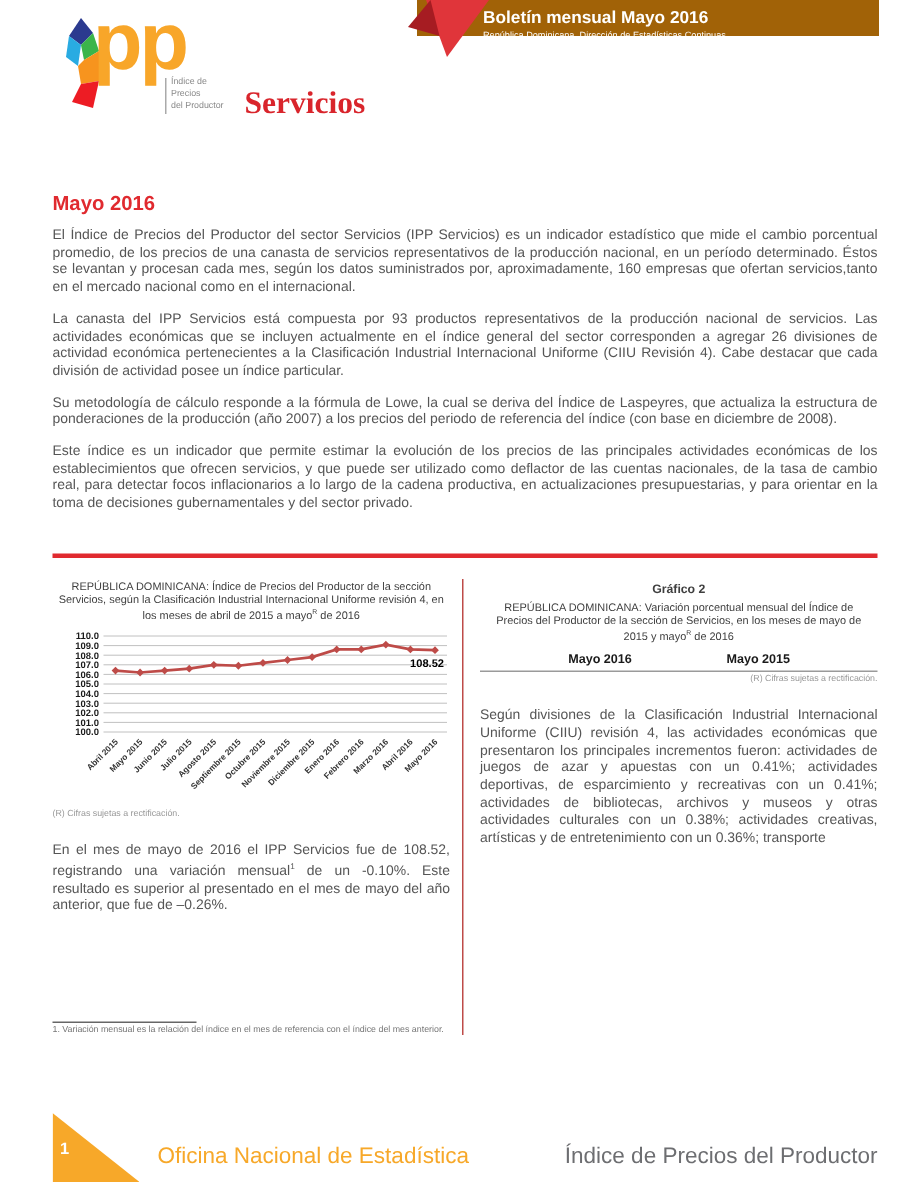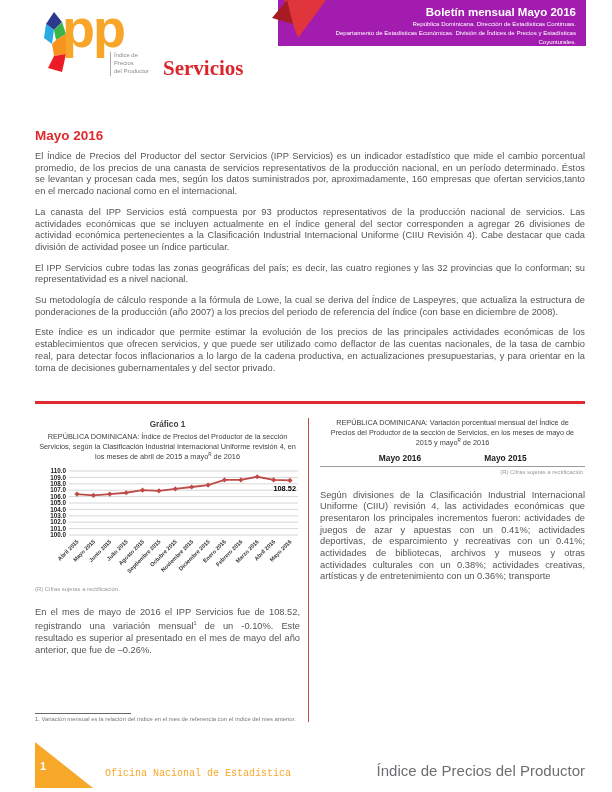--- a/index.html
+++ b/index.html
@@ -7,22 +7,22 @@
         font-family:"Liberation Sans",sans-serif;color:#58595B;}
 
   
   .header{position:relative;height:96px;}
   .logo-mosaic{position:absolute;left:42px;top:10px;}
   .logo-pp{position:absolute;left:62px;top:-4px;font-size:54px;font-weight:bold;
            color:#F8A629;letter-spacing:-2px;line-height:1.2;}
   .logo-tagline{position:absolute;left:110px;top:52px;border-left:1px solid #aaa;
                 padding-left:3px;font-size:5.9px;color:#8a8a8a;line-height:1.35;}
   .sector-title{position:absolute;left:163px;top:56px;font-size:21px;font-weight:bold;color:#D9252C;font-family:Liberation Serif, serif;}
-  .banner{position:absolute;left:278px;right:26px;top:0;height:46px;background:#a21caf;
-          text-align:right;padding:5px 10px 0 44px;box-sizing:border-box;}
+  .banner{position:absolute;left:278px;right:26px;top:0;height:24px;background:#a16207;
+          text-align:left;padding:5px 10px 0 44px;box-sizing:border-box;}
   .banner-tri{position:absolute;left:-6px;top:0;}
   .banner-title{font-size:11.5px;font-weight:bold;color:#fff;line-height:1.3;}
   .banner-line{font-size:6.1px;color:#fff;line-height:1.45;}
 
   
   .content{padding:0 27px 0 35px;}
   .red-heading{font-size:13.5px;font-weight:bold;color:#E02A2F;margin:0 0 8px 0;}
   .intro-heading{margin-top:32px;}
   .body-text{font-size:9.3px;line-height:11.7px;text-align:justify;margin:0 0 9px 0;color:#555;}
   .red-divider{height:3px;background:#E02A2F;border:none;margin:27px 0 14px 0;}
@@ -54,21 +54,21 @@
   .col-paragraph{font-size:9.3px;line-height:11.7px;text-align:justify;color:#555;margin-top:15px;}
   .col-paragraph sup{font-size:5.5px;}
   .footnote-block{position:absolute;bottom:0;left:0;right:0;}
   .footnote-rule{width:96px;border-top:1px solid #666;margin-bottom:2px;}
   .footnote-text{font-size:5.9px;color:#777;}
 
   
   .footer-tri{position:absolute;left:35px;bottom:4px;width:58px;height:46px;background:#F7A829;
               clip-path:polygon(0 0,0 100%,100% 100%);}
   .footer-page-num{position:absolute;left:5px;top:18px;color:#fff;font-weight:bold;font-size:11px;}
-  .footer-left{position:absolute;left:105px;bottom:13px;font-size:10px;color:#F7A829;font-family:Liberation Mono, monospace;}
+  .footer-left{position:absolute;left:105px;bottom:13px;font-size:15px;color:#F7A829;}
   .footer-right{position:absolute;right:27px;bottom:13px;font-size:15px;color:#6D6E71;}
 </style>
 </head>
 <body>
 
 <div class="page">
 
   <header class="header">
     <svg class="logo-mosaic" width="26" height="64" viewBox="0 0 26 64">
       <polygon points="4,14 12,2 20,12 12,20" fill="#2B3A8F"></polygon>
@@ -93,30 +93,28 @@
       <div class="banner-title">Boletín mensual Mayo 2016</div>
       <div class="banner-line">República Dominicana. Dirección de Estadísticas Continuas.</div>
       <div class="banner-line">Departamento de Estadísticas Económicas. División de Índices de Precios y Estadísticas Coyunturales.</div>
     </div>
   </header>
 
   <main class="content">
     <h2 class="red-heading intro-heading">Mayo 2016</h2>
     <p class="body-text">El Índice de Precios del Productor del sector Servicios (IPP Servicios) es un indicador estadístico que mide el cambio porcentual promedio, de los precios de una canasta de servicios representativos de la producción nacional, en un período determinado. Éstos se levantan y procesan cada mes, según los datos suministrados por, aproximadamente, 160 empresas que ofertan servicios,tanto en el mercado nacional como en el internacional.</p>
     <p class="body-text">La canasta del IPP Servicios está compuesta por 93 productos representativos de la producción nacional de servicios. Las actividades económicas que se incluyen actualmente en el índice general del sector corresponden a agregar 26 divisiones de actividad económica pertenecientes a la Clasificación Industrial Internacional Uniforme (CIIU Revisión 4). Cabe destacar que cada división de actividad posee un índice particular.</p>
-    <p class="body-text">El IPP Servicios cubre todas las zonas geográficas del país; es decir, las cuatro regiones y las 32 provincias que lo conforman; su representatividad es a nivel nacional.</p>
     <p class="body-text">Su metodología de cálculo responde a la fórmula de Lowe, la cual se deriva del Índice de Laspeyres, que actualiza la estructura de ponderaciones de la producción (año 2007) a los precios del periodo de referencia del índice (con base en diciembre de 2008).</p>
     <p class="body-text">Este índice es un indicador que permite estimar la evolución de los precios de las principales actividades económicas de los establecimientos que ofrecen servicios, y que puede ser utilizado como deflactor de las cuentas nacionales, de la tasa de cambio real, para detectar focos inflacionarios a lo largo de la cadena productiva, en actualizaciones presupuestarias, y para orientar en la toma de decisiones gubernamentales y del sector privado.</p>
 
     <hr class="red-divider">
 
     <div class="columns">
 
       <div class="col">
-        <div class="chart-title">Gráfico 1</div>
         <div class="chart-subtitle"><span>REPÚBLICA DOMINICANA: Índice de Precios del Productor de la sección Servicios, según la Clasificación Industrial Internacional Uniforme revisión 4, en los meses de abril de 2015 a mayo</span><sup>R</sup><span> de 2016</span></div>
         <svg id="chart1-svg" width="265" height="113" viewBox="0 0 265 113">
             <line x1="34" x2="263" y1="68" y2="68" class="c1-grid"></line>
             <text x="31" y="70.2" class="c1-ytick">100.0</text>
             <line x1="34" x2="263" y1="61.6" y2="61.6" class="c1-grid"></line>
             <text x="31" y="63.800000000000004" class="c1-ytick">101.0</text>
             <line x1="34" x2="263" y1="55.2" y2="55.2" class="c1-grid"></line>
             <text x="31" y="57.400000000000006" class="c1-ytick">102.0</text>
             <line x1="34" x2="263" y1="48.8" y2="48.8" class="c1-grid"></line>
             <text x="31" y="51" class="c1-ytick">103.0</text>
@@ -169,20 +167,21 @@
         <p class="col-paragraph"><span>En el mes de mayo de 2016 el IPP Servicios fue de 108.52, registrando una variación mensual</span><sup>1</sup><span> de un -0.10%. Este resultado es superior al presentado en el mes de mayo del año anterior, que fue de –0.26%.</span></p>
         <div class="footnote-block">
           <div class="footnote-rule"></div>
           <div class="footnote-text">1. Variación mensual es la relación del índice en el mes de referencia con el índice del mes anterior.</div>
         </div>
       </div>
 
       <div class="col-divider"></div>
 
       <div class="col">
+        <div class="chart-title">Gráfico 2</div>
         <div class="chart-subtitle"><span>REPÚBLICA DOMINICANA: Variación porcentual mensual del Índice de Precios del Productor de la sección de Servicios, en los meses de mayo de 2015 y mayo</span><sup>R</sup><span> de 2016</span></div>
         <div class="c2-head" id="chart2-head">
             <div class="c2-cat" style="left: 80px;">Mayo 2016</div>
             <div class="c2-cat" style="left: 185.5px;">Mayo 2015</div>
           </div>
         <div class="c2-baseline"></div>
         <div class="chart-note right">(R) Cifras sujetas a rectificación.</div>
         <p class="col-paragraph">Según divisiones de la Clasificación Industrial Internacional Uniforme (CIIU) revisión 4, las actividades económicas que presentaron los principales incrementos fueron: actividades de juegos de azar y apuestas con un 0.41%; actividades deportivas, de esparcimiento y recreativas con un 0.41%; actividades de bibliotecas, archivos y museos y otras actividades culturales con un 0.38%; actividades creativas, artísticas y de entretenimiento con un 0.36%; transporte</p>
       </div>
 

